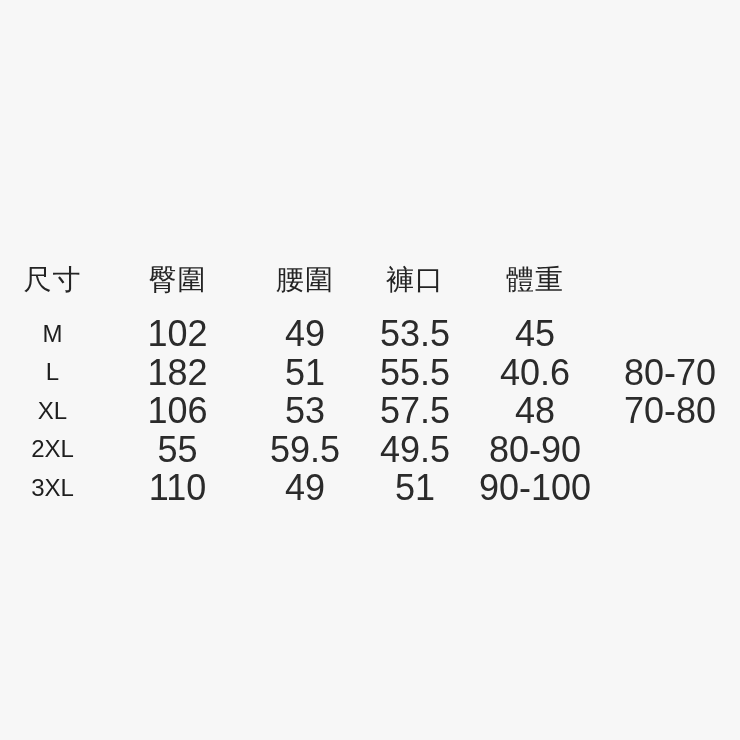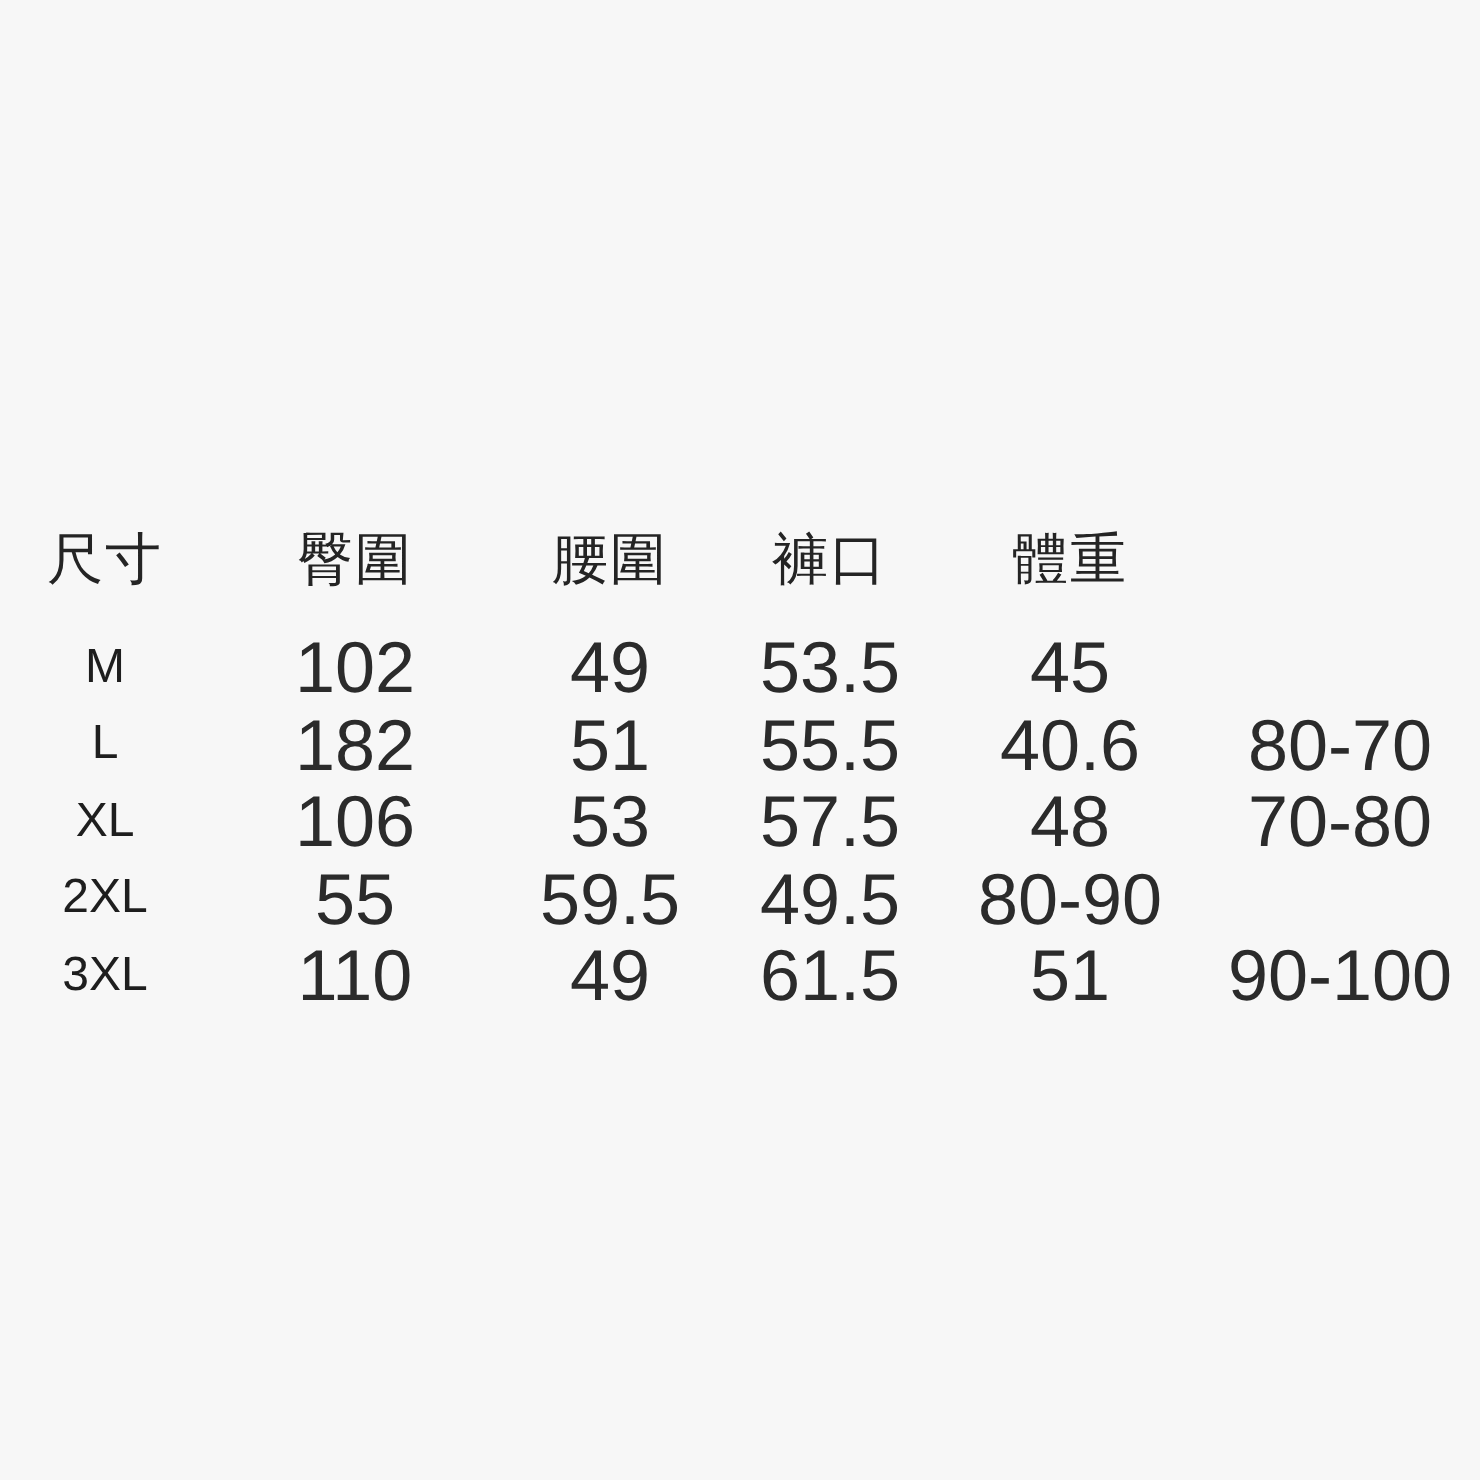--- a/index.html
+++ b/index.html
@@ -100,20 +100,19 @@
         <div class="cell num">55</div>
         <div class="cell num">59.5</div>
         <div class="cell num">49.5</div>
         <div class="cell num">80-90</div>
       </div>
 
       <div class="row">
         <div class="cell sizecell">3XL</div>
         <div class="cell num">110</div>
         <div class="cell num">49</div>
-        <div class="cell num">61.5</div>
         <div class="cell num">51</div>
         <div class="cell num">90-100</div>
       </div>
 
     </div>
   </div>
 </div>
 
 </body></html>

